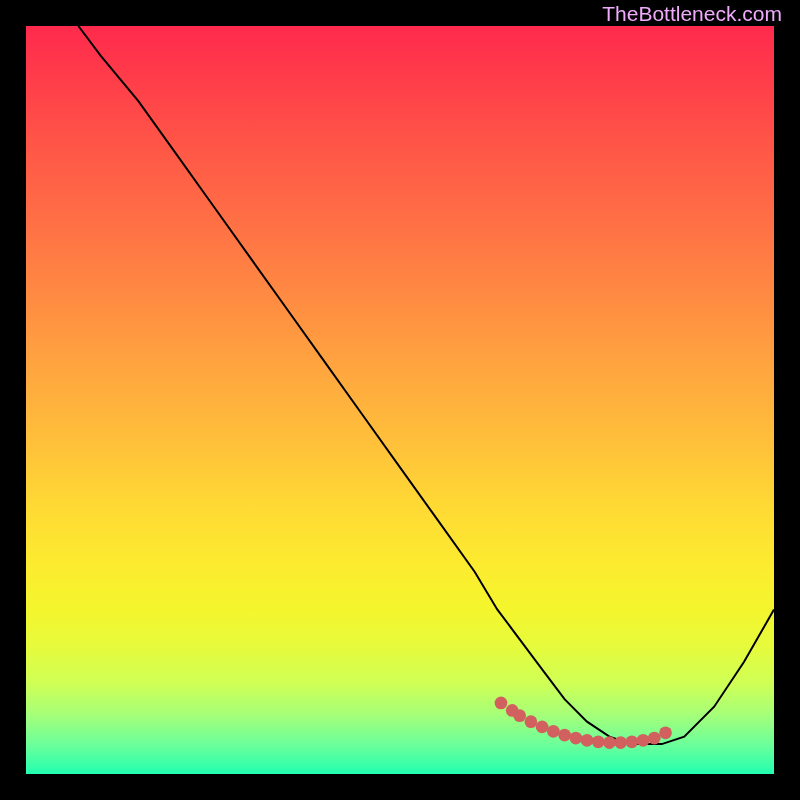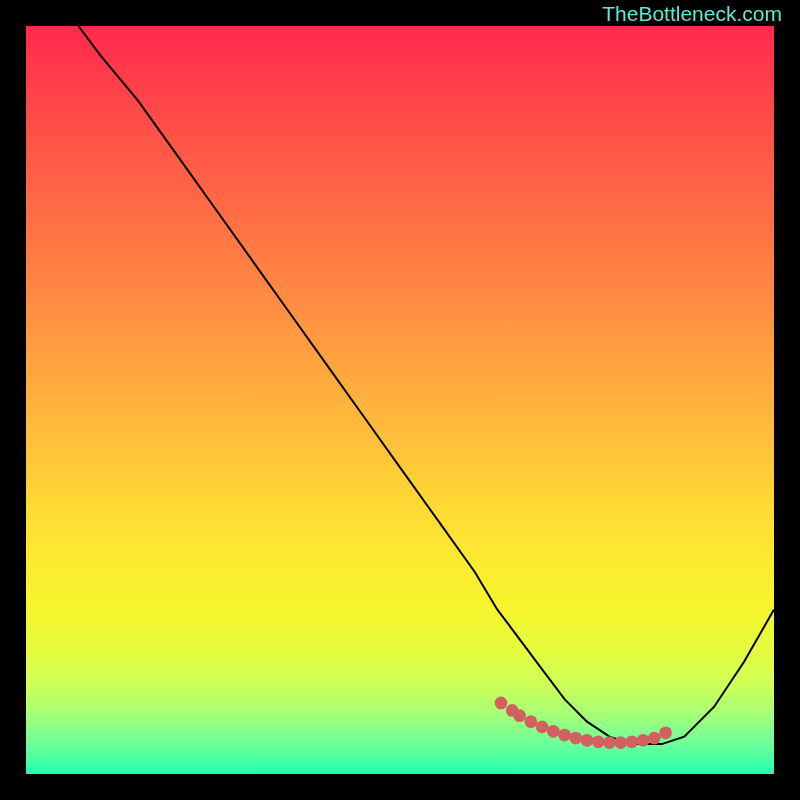--- a/index.html
+++ b/index.html
@@ -14,21 +14,21 @@
   .outer {
     width: 800px;
     height: 800px;
     background: #000;
     position: relative;
   }
   .watermark {
     position: absolute;
     top: 2px;
     right: 18px;
-    color: #5eead4;
+    color: #f0abfc;
     font-size: 21px;
     font-weight: 500;
     z-index: 5;
     text-align: right;
   }
   .plot-area {
     position: absolute;
     left: 26px;
     top: 26px;
     width: 748px;

